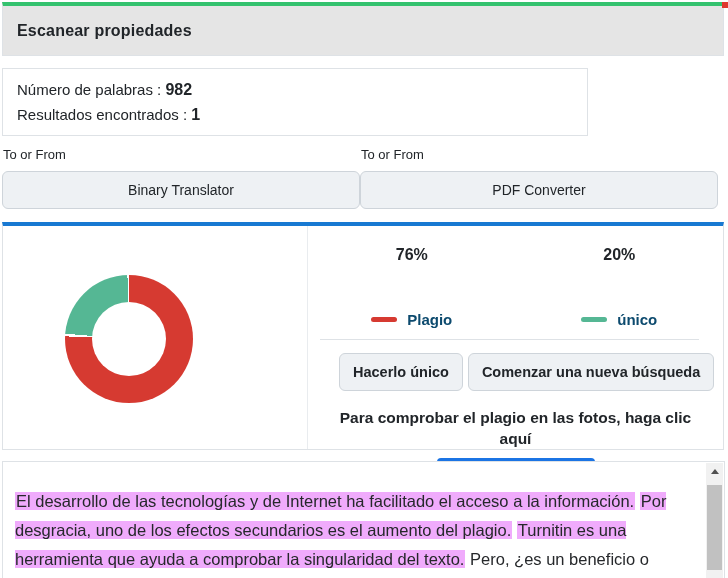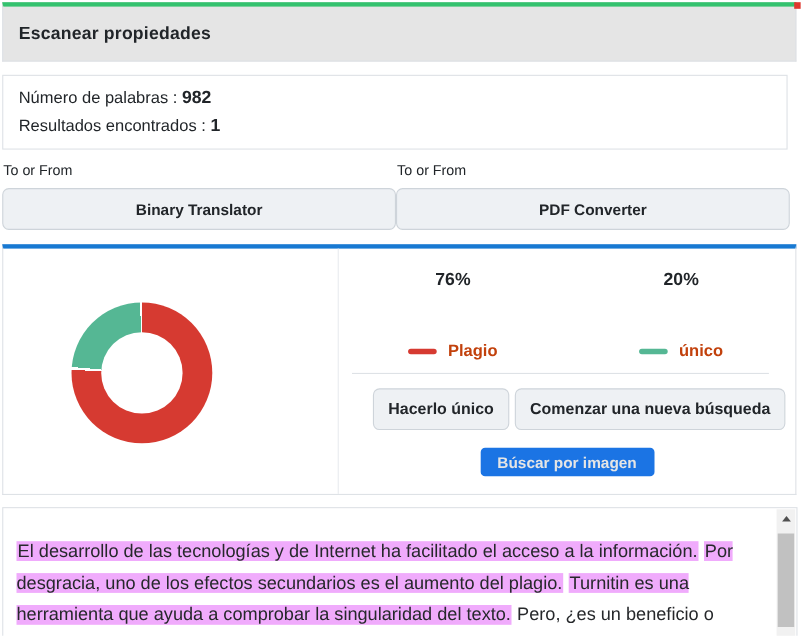--- a/index.html
+++ b/index.html
@@ -8,47 +8,47 @@
   body { position:relative; }
 
   
   .card-header { position:absolute; left:2px; top:2px; width:722px; height:54px;
     background:#e5e5e5; border:1px solid #dee2e6; border-top:4px solid #34c26e;
     display:flex; align-items:center; padding-left:14px; }
   .card-header h1 { font-size:16px; font-weight:bold; color:#212529; letter-spacing:.2px; }
   .corner-red { position:absolute; right:0; top:2px; width:6px; height:6px; background:#df382e; }
 
   
-  .card-stats { position:absolute; left:2px; top:68px; width:714px; height:68px;
+  .card-stats { position:absolute; left:2px; top:68px; width:586px; height:68px;
     background:#fff; border:1px solid #dee2e6; padding:8px 14px; }
   .stat-line { font-size:15px; line-height:25px; font-weight:500; color:#212529; }
   .stat-value { font-weight:bold; font-size:16px; }
 
   
   .converters { position:absolute; left:2px; top:147px; width:716px; display:flex; }
   .conv-col { flex:1; }
   .conv-label { font-size:13px; font-weight:500; color:#212529; margin:0 0 9px 1px; }
   .conv-btn { display:block; width:100%; height:38px; background:#eef1f4;
     border:1px solid #ced4da; border-radius:6px; font-family:inherit;
-    font-size:14px; font-weight:700; color:#212529; cursor:pointer; }
+    font-size:14px; font-weight:400; color:#212529; cursor:pointer; }
 
   
   .card-results { position:absolute; left:2px; top:222px; width:722px; height:228px;
     background:#fff; border:1px solid #dee2e6; border-top:4px solid #1879d2; display:flex; }
   .chart-panel { width:305px; border-right:1px solid #e9ecef; position:relative; }
   .donut { position:absolute; left:62px; top:49px; width:128px; height:128px; border-radius:50%; }
   .donut-hole { position:absolute; left:27px; top:27px; width:74px; height:74px;
     border-radius:50%; background:#fff; }
   .results-panel { flex:1; padding-top:20px; }
   .legend-row { display:flex; }
   .legend-group { width:50%; display:flex; flex-direction:column; align-items:center;gap:40px; }
   .legend-pct { font-size:16px; font-weight:bold; color:#212529; }
   .legend-item { display:flex; align-items:center; gap:10px; margin-top:7px; }
   .legend-dash { width:26px; height:5px; border-radius:3px; }
-  .legend-label { font-size:15px; font-weight:bold; color:#c2410c; }
+  .legend-label { font-size:15px; font-weight:bold; color:#0c4a6e; }
   .legend-divider { border:none; border-top:1px solid #dee2e6; margin:11px 24px 0 12px; }
   .actions { display:flex; gap:5px; margin:13px 0 16px 31px;align-items:center; }
   .action-btn { height:38px; padding:0 13px; background:#eef1f4; border:1px solid #ced4da;
     border-radius:6px; font-family:inherit; font-size:14.5px; font-weight:bold;
     color:#212529; cursor:pointer; }
   .photo-hint { margin:12px auto 0; width:382px; text-align:center; font-size:15.5px;
     font-weight:bold; color:#212529; line-height:21px; }
   .image-search-btn { display:block; margin:9px auto 0; min-width:158px; height:26px;
     background:#1b74e4; color:#e5e5e5; border:none; border-radius:4px; font-family:inherit;
     font-size:14px; font-weight:bold; padding:0 14px; cursor:pointer; }
@@ -115,20 +115,21 @@
           <span class="legend-dash" style="background: rgb(85, 183, 148);"></span>
           <span class="legend-label">único</span>
         </div>
       </div>
     </div>
     <hr class="legend-divider">
     <div class="actions">
       <button class="action-btn">Hacerlo único</button>
       <button class="action-btn">Comenzar una nueva búsqueda</button>
     </div>
+    <div class="photo-hint">Para comprobar el plagio en las fotos, haga clic aquí</div>
     <button class="image-search-btn">Búscar por imagen</button>
   </div>
 </div>
 
 <div class="text-box">
   <span class="hl">El desarrollo de las tecnologías y de Internet ha facilitado el acceso a la información.</span><span> </span><span class="hl">Por desgracia, uno de los efectos secundarios es el aumento del plagio.</span><span> </span><span class="hl">Turnitin es una herramienta que ayuda a comprobar la singularidad del texto.</span><span> Pero, ¿es un beneficio o una carga para los estudiantes ocupados?</span>
   <div class="scrollbar">
     <div class="scroll-arrow-box">
       <div class="scroll-arrow"></div>
     </div>

